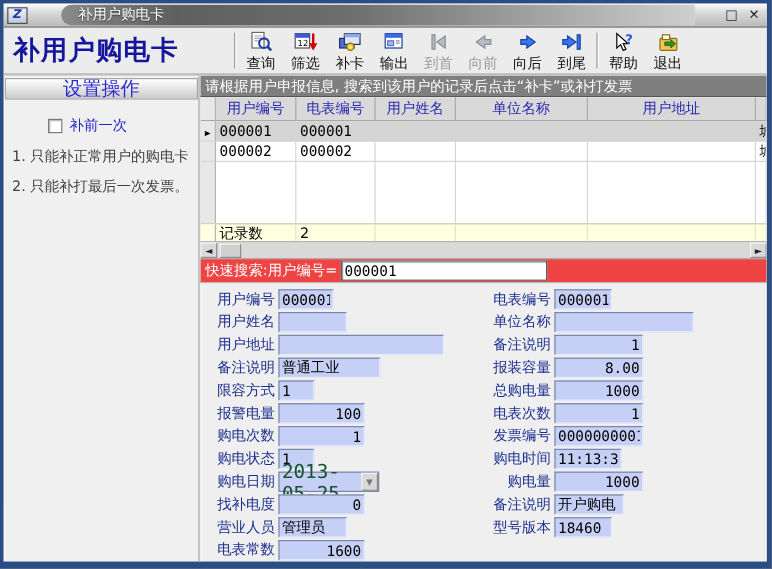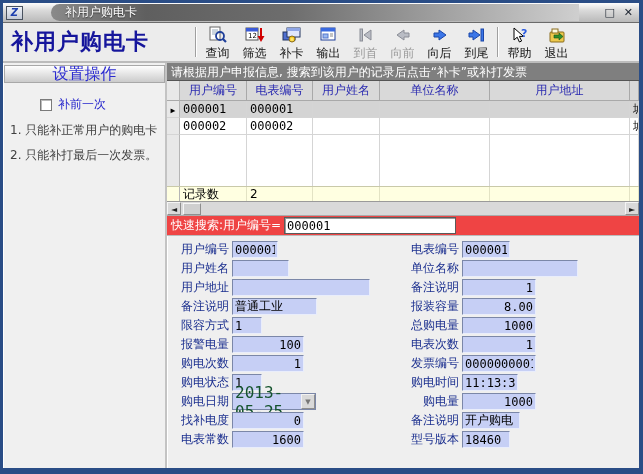--- a/index.html
+++ b/index.html
@@ -339,20 +339,24 @@
             <div class="combo" style="width:84px">
               <span class="cval">2013-05-25</span>
               <span class="cbtn">▼</span>
             </div>
           </div>
           <div class="f-row">
               <span class="f-lbl">找补电度</span>
               <input class="fld num" style="width: 72px;" value="0">
             </div>
           <div class="f-row">
+              <span class="f-lbl">营业人员</span>
+              <input class="fld" style="width: 57px;" value="管理员">
+            </div>
+          <div class="f-row">
               <span class="f-lbl">电表常数</span>
               <input class="fld num" style="width: 72px;" value="1600">
             </div>
         </div>
         <div class="fcol right">
           <div class="f-row">
               <span class="f-lbl">电表编号</span>
               <input class="fld" style="width: 48px;" value="000001">
             </div>
           <div class="f-row">

